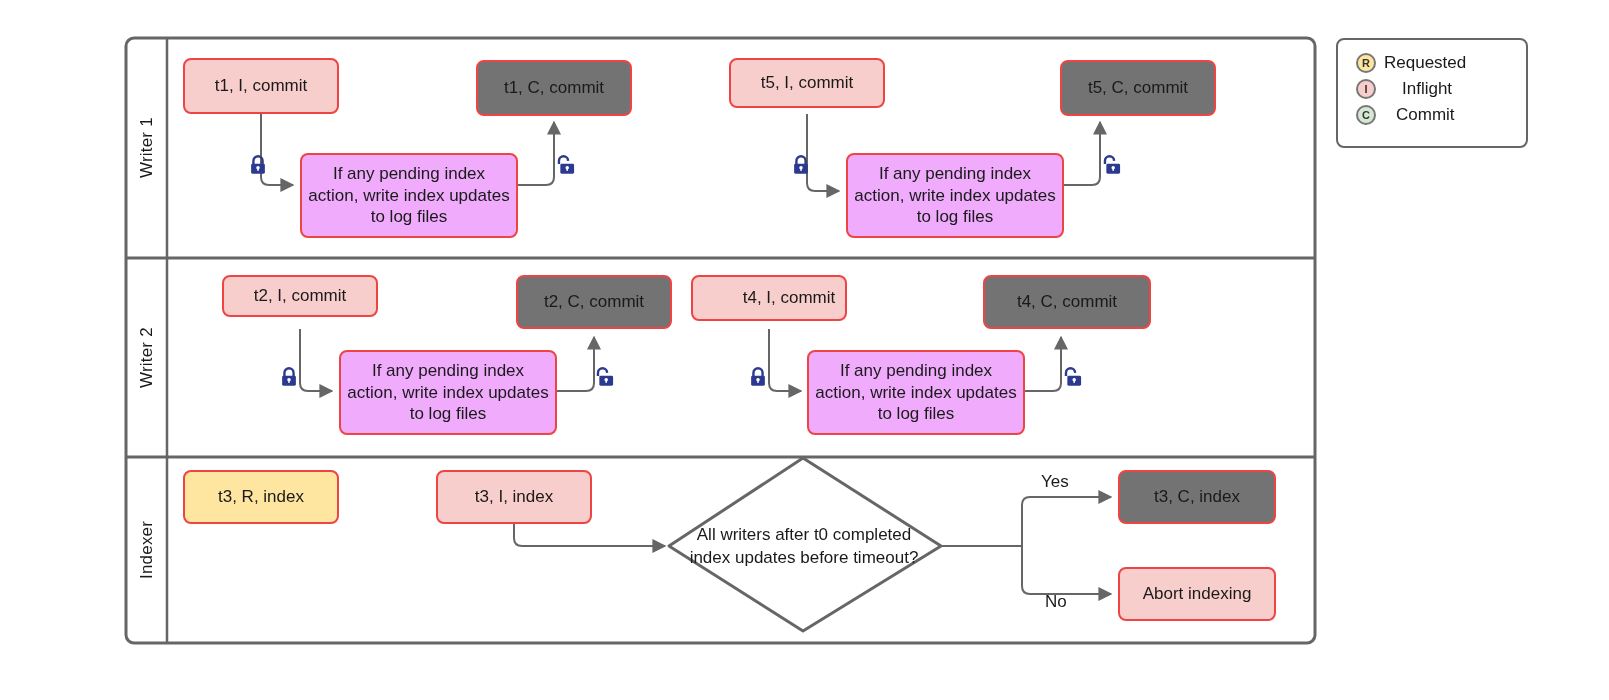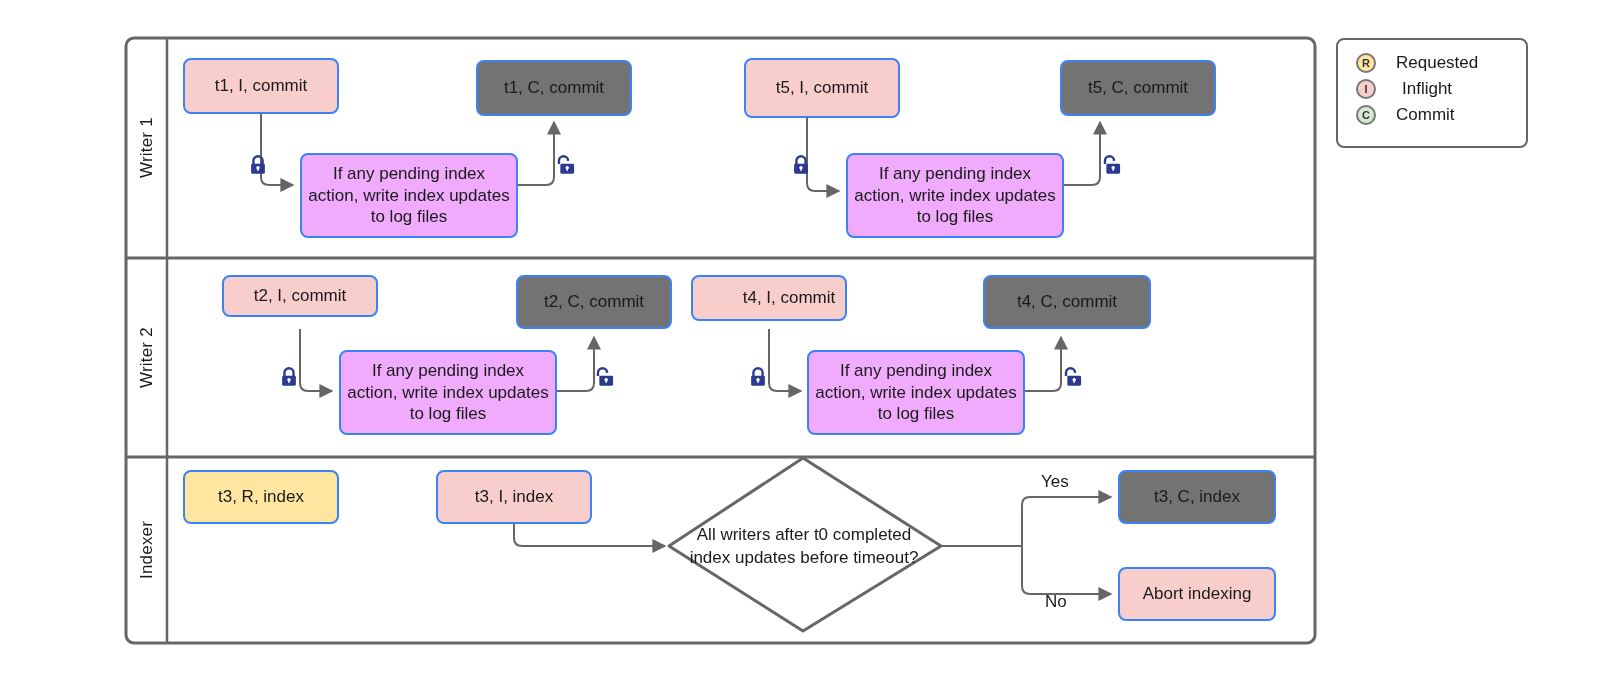--- a/index.html
+++ b/index.html
@@ -10,21 +10,21 @@
     overflow:hidden;
     position:relative;
   }
   #stage{position:absolute;left:0;top:0;width:1609px;height:700px;}
   svg#canvas{position:absolute;left:0;top:0;width:1609px;height:700px;}
 
   
   .node{
     position:absolute;
     box-sizing:border-box;
-    border:2px solid #3b82f6;
+    border:2px solid #ef4444;
     border-radius:8px;
     display:flex;align-items:center;justify-content:center;
     text-align:center;
     line-height:1.28;
     font-size:17px;
     color:#1a1a1a;
     padding:2px 6px;
   }
   .n-red{background:#f8cecc;}
   .n-green{background:#737373;}
@@ -62,21 +62,21 @@
   .leg-row{display:flex;align-items:center;height:26px;}
   .leg-dot{
     width:20px;height:20px;border-radius:50%;
     border:2px solid #777777;
     box-sizing:border-box;
     display:flex;align-items:center;justify-content:center;
     font-size:11px;font-weight:bold;color:#333333;
     flex:0 0 auto;
   }
   .leg-text{margin-left:8px;font-size:17px;color:#1a1a1a;}
-  .leg-r .leg-text{margin-left:20px;}
+  .leg-r .leg-text{margin-left:8px;}
   .leg-i .leg-text{margin-left:26px;}
   .leg-c .leg-text{margin-left:20px;}
 
   
   .lock{position:absolute;width:22px;height:22px;}
 </style>
 </head>
 <body>
 
 <div id="stage">
@@ -138,21 +138,21 @@
   <div class="lane-label" style="left:128px;top:40px;width:38px;height:216px;">Writer 1</div>
   <div class="lane-label" style="left:128px;top:260px;width:38px;height:195px;">Writer 2</div>
   <div class="lane-label" style="left:128px;top:459px;width:38px;height:182px;">Indexer</div>
 
   <div class="node n-red" style="left:183px;top:58px;width:156px;height:56px;">t1, I, commit</div>
 
   <div class="node n-green" style="left:476px;top:60px;width:156px;height:56px;">t1, C, commit</div>
 
   <div class="node n-white note" style="left:300px;top:153px;width:218px;height:85px;">If any pending index action, write index updates to log files</div>
 
-  <div class="node n-red" style="left:744px;top:58px;width:156px;height:60px;">t5, I, commit</div>
+  <div class="node n-red" style="left:729px;top:58px;width:156px;height:50px;">t5, I, commit</div>
 
   <div class="node n-green" style="left:1060px;top:60px;width:156px;height:56px;">t5, C, commit</div>
 
   <div class="node n-white note" style="left:846px;top:153px;width:218px;height:85px;">If any pending index action, write index updates to log files</div>
 
   <div class="node n-red" style="left:222px;top:275px;width:156px;height:42px;">t2, I, commit</div>
 
   <div class="node n-green" style="left:516px;top:275px;width:156px;height:54px;">t2, C, commit</div>
 
   <div class="node n-white note" style="left:339px;top:350px;width:218px;height:85px;">If any pending index action, write index updates to log files</div>

